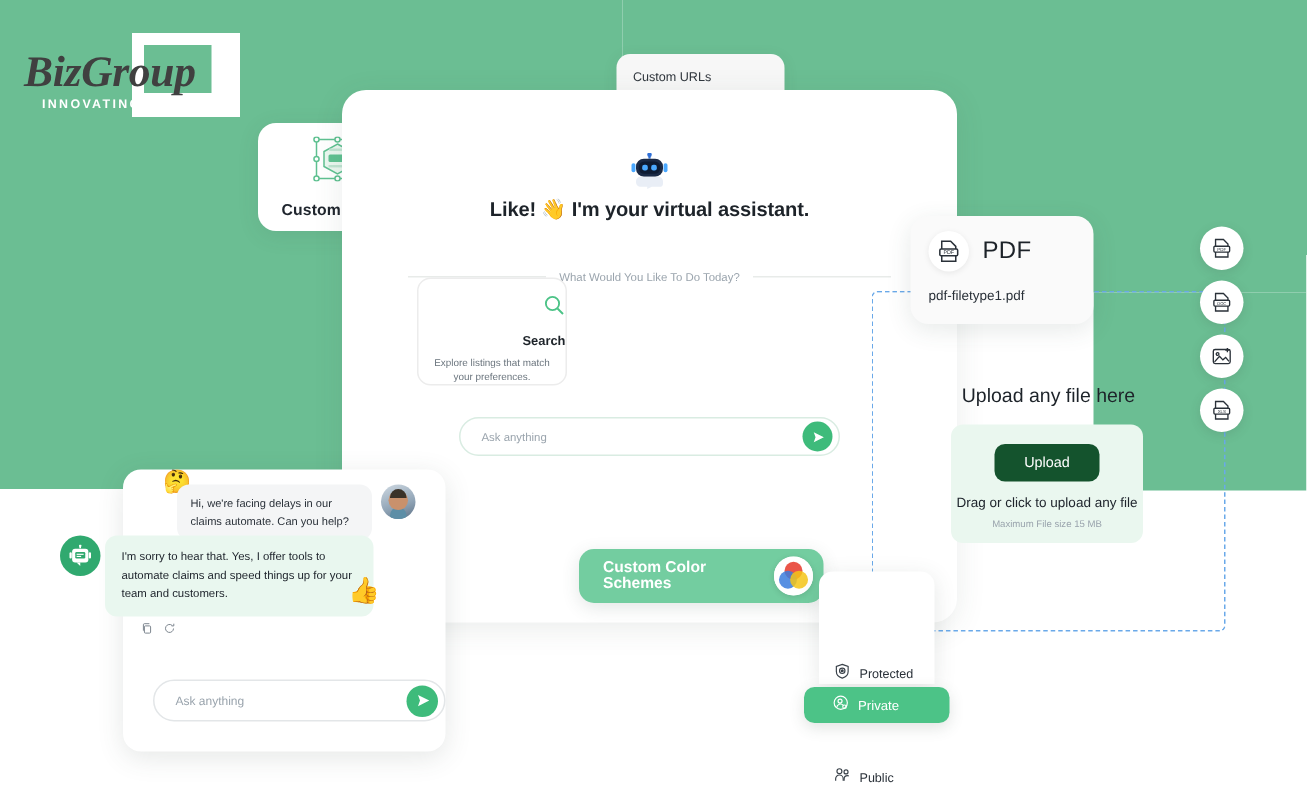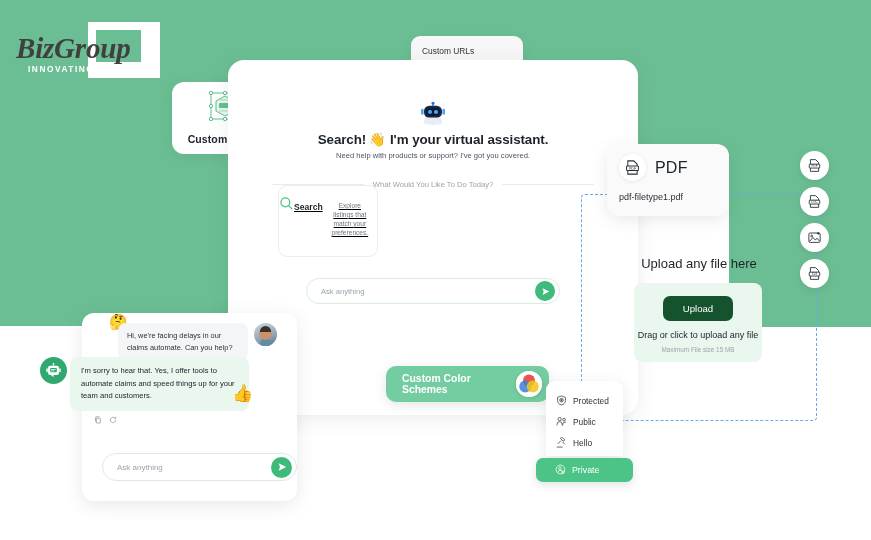--- a/index.html
+++ b/index.html
@@ -88,22 +88,22 @@
   .divider-row {
     position: absolute; left: 44px; right: 44px; top: 120px;
     display: flex; align-items: center; gap: 9px;
   }
   .divider-row .ln { flex: 1; height: 1px; background: #e8ebe9; }
   .divider-row .dtext { font-size: 7.6px; color: #9aa4ad; white-space: nowrap; }
 
   .actions { position: absolute; left: 50px; top: 125px; display: flex; gap: 10px; }
   .act-card {
     width: 100px; height: 72px; border: 1px solid #ececec; border-radius: 9px;
-    background: #fff; display: flex; align-items: flex-start;
-    padding-top: 10px; text-align: center; text-decoration: underline;
+    background: #fff; display: flex; flex-direction: column; align-items: flex-end;
+    padding-top: 10px; text-align: center;
   }
   .act-card .act-title { font-size: 8.6px; font-weight: 700; color: #1d2329; margin-top: 6px; line-height: 11px; }
   .act-card .act-sub { font-size: 6.6px; color: #6b757e; margin-top: 5px; line-height: 9px; padding: 0 8px; }
 
   .ask-bar {
     position: absolute; left: 78px; top: 218px; width: 254px; height: 26px;
     border: 1px solid #d9ece2; border-radius: 14px; background: #fff;
     display: flex; align-items: center; padding: 0 4px 0 14px;
   }
   .ask-bar .ph { flex: 1; font-size: 7.6px; color: #9aa4ad; }
@@ -221,21 +221,21 @@
     width: 26px; height: 26px; border-radius: 50%; background: #fff;
     position: relative; box-shadow: 0 1px 4px rgba(0,0,0,.12);
   }
 
   
   .privacy {
     position: absolute; left: 546px; top: 381px; width: 77px; height: 75px;
     background: #ffffff; border-radius: 9px 9px 0 0;
     box-shadow: 0 3px 14px rgba(60,80,70,.13); padding: 9px 0 0 10px;
   }
-  .priv-item { display: flex; align-items: center; gap: 6px; height: 21px; }
+  .priv-item { display: flex; align-items: center; gap: 6px; height: 21px; margin-top: 48px; }
   .priv-item .pl { font-size: 8.4px; color: #2a3139; }
   .priv-item svg { width: 11px; height: 11px; flex: none; }
   .priv-active {
     position: absolute; left: 536px; top: 458px; width: 97px; height: 24px;
     background: #4cc387; border-radius: 7px; display: flex; align-items: center;
     gap: 6px; padding-left: 19px; box-shadow: 0 3px 10px rgba(60,80,70,.16);
   }
   .priv-active .pl { font-size: 8.8px; color: #ffffff; }
   .priv-active svg { width: 11px; height: 11px; }
 </style>
@@ -291,25 +291,24 @@
         <rect x="10.5" y="7.5" width="19" height="11" rx="5" fill="#0e1b33"></rect>
         <rect x="13.5" y="10.5" width="5" height="5" rx="2" fill="#4aa8ff"></rect>
         <rect x="21.5" y="10.5" width="5" height="5" rx="2" fill="#4aa8ff"></rect>
         <rect x="4" y="9" width="3.5" height="8" rx="1.7" fill="#4aa8ff"></rect>
         <rect x="32.5" y="9" width="3.5" height="8" rx="1.7" fill="#4aa8ff"></rect>
         <path d="M12 21 h16 a4 4 0 0 1 4 4 v2 a3 3 0 0 1 -3 3 h-7 l-4 2 v-2 h-6 a4 4 0 0 1 -4 -4 v-1 a4 4 0 0 1 4 -4 z" fill="#e9eef6"></path>
       </svg>
     </div>
 
     <div class="greet">
-      <span>Search!</span>
+      <span>Like!</span>
       <span class="wave">👋</span>
       <span>I'm your virtual assistant.</span>
     </div>
-    <div class="subgreet">Need help with products or support? I've got you covered.</div>
 
     <div class="divider-row">
       <div class="ln"></div>
       <div class="dtext">What Would You Like To Do Today?</div>
       <div class="ln"></div>
     </div>
 
     <div class="actions">
       <div class="act-card">
         <span>

